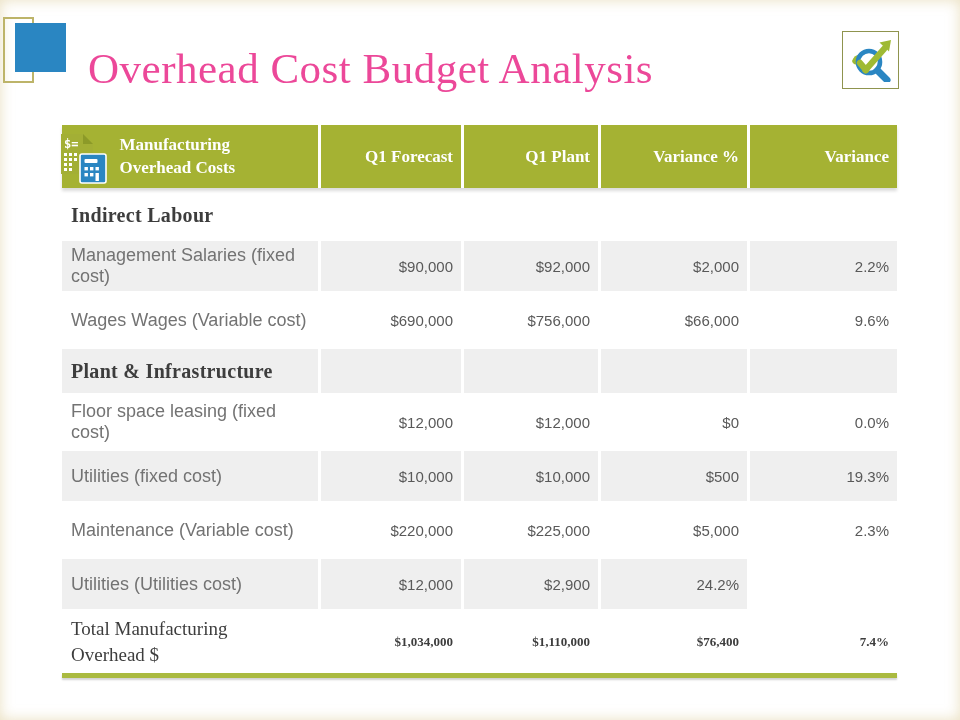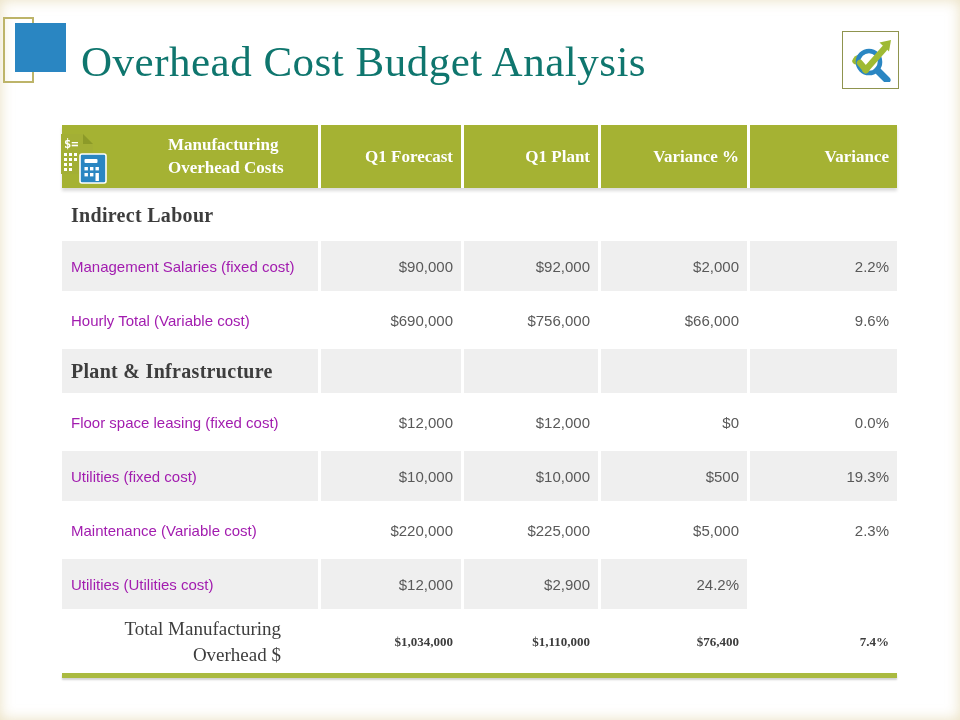--- a/index.html
+++ b/index.html
@@ -18,23 +18,23 @@
   
   .deco-outline {
     position:absolute; left:3px; top:17px; width:27px; height:62px;
     border:2px solid #bdb469; background:transparent;
   }
   .deco-square {
     position:absolute; left:15px; top:23px; width:51px; height:49px;
     background:#2a86c2;
   }
   h1.page-title {
-    position:absolute; left:80px; top:36px; margin:1px;
+    position:absolute; left:80px; top:36px; margin:8px;
     font-family:"Liberation Serif", serif;
-    font-size:43px; font-weight:400; color:#0f766e;
+    font-size:43px; font-weight:400; color:#ec4899;
     letter-spacing:0.5px; white-space:nowrap;
   }
   .corner-icon-box {
     position:absolute; left:842px; top:31px; width:55px; height:56px;
     border:1px solid #8f944e; background:#ffffff;
     display:flex; align-items:center; justify-content:center;
   }
 
   
   .table-wrap { position:absolute; left:62px; top:125px; width:835px; }
@@ -44,37 +44,36 @@
     column-gap:3px;
   }
   .header-row { position:relative; height:63px; box-shadow:0 3px 3px rgba(0,0,0,0.14); }
   .hcell {
     background:#a5b233; color:#ffffff;
     font-family:"Liberation Serif", serif; font-weight:700; font-size:17px;
     display:flex; align-items:center; justify-content:flex-end;
     padding-right:8px; height:63px; box-sizing:border-box;padding-left:40px;
   }
   .hcell.first {
-    justify-content:flex-end;
+    justify-content:center;
     padding-left:9px; padding-right:0;
   }
   .hcell.first span { max-width:150px; line-height:1.3; }
   .header-icon { position:absolute; left:-3px; top:8px; width:48px; height:52px; }
 
   .rows { display:flex; flex-direction:column; row-gap:4px; margin-top:5px; }
   .trow .cell {
     display:flex; align-items:center; min-height:50px; box-sizing:border-box;
     background:transparent;
-    text-align:right;
   }
   .trow.shaded .cell { background:#efefef; }
   .trow.section .cell { min-height:44px; }
   .trow.total .cell { min-height:57px; }
 
-  .cell.label { padding-left:9px; color:#a21caf; font-size:15px; }
+  .cell.label { padding-left:9px; color:#737373; font-size:18px; }
   .cell.value { justify-content:flex-end; padding-right:8px; color:#595959; font-size:15px; }
 
   .trow.section .cell.label {
     font-family:"Liberation Serif", serif; font-weight:700;
     font-size:20px; color:#3d3d3d; letter-spacing:0.3px;
   }
   .trow.total .cell.label {
     font-family:"Liberation Serif", serif; font-weight:400;
     font-size:19px; color:#3d3d3d;
   }
@@ -172,21 +171,21 @@
           <div class="cell label">
             <span>Management Salaries (fixed cost)</span>
           </div>
           <div class="cell value">$90,000</div>
           <div class="cell value">$92,000</div>
           <div class="cell value">$2,000</div>
           <div class="cell value">2.2%</div>
         </div>
         <div class="grid-row trow data">
           <div class="cell label">
-            <span>Hourly Total (Variable cost)</span>
+            <span>Wages Wages (Variable cost)</span>
           </div>
           <div class="cell value">$690,000</div>
           <div class="cell value">$756,000</div>
           <div class="cell value">$66,000</div>
           <div class="cell value">9.6%</div>
         </div>
         <div class="grid-row trow section shaded">
           <div class="cell label">
             <span>Plant &amp; Infrastructure</span>
           </div>

